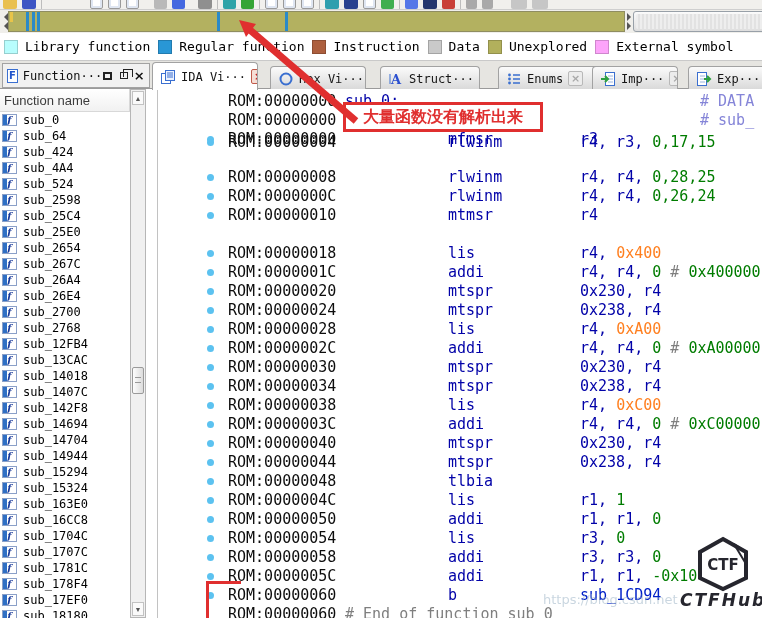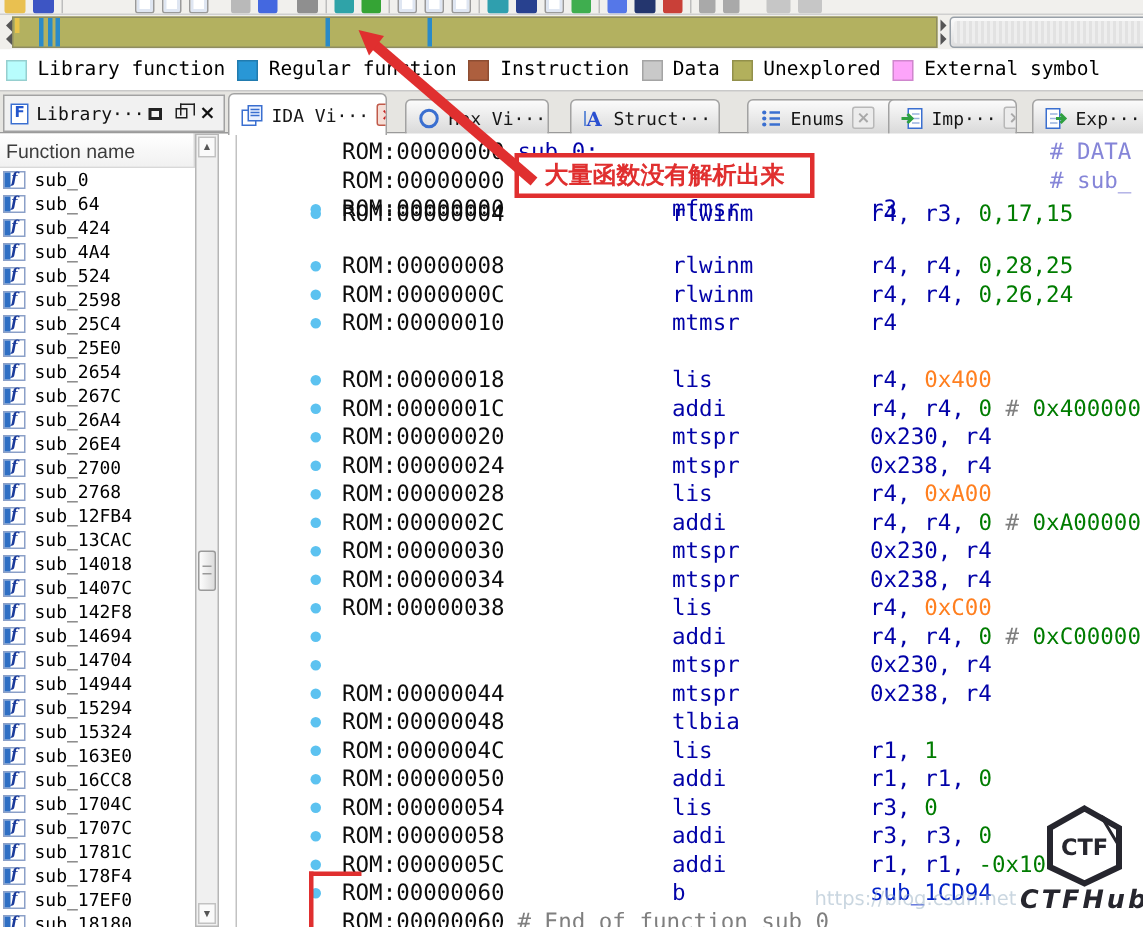--- a/index.html
+++ b/index.html
@@ -201,21 +201,21 @@
     </div>
     <div class="leg-item">
       <div class="sw" style="background: rgb(253, 164, 250);"></div>
       <span>External symbol</span>
     </div>
   </div>
 
 <div class="tabbar">
   <div class="phdr">
     <span class="ficon">F</span>
-    <span class="ptitle">Library···</span>
+    <span class="ptitle">Function···</span>
     <span class="winbtn">
         <span class="wb-max"></span>
       </span>
     <span class="winbtn">
         <span class="wb-rst1"></span>
       </span>
     <span class="winbtn">
         <span class="wb-x">×</span>
       </span>
   </div>
@@ -513,25 +513,27 @@
       <span class="ops"><span class="t-n">0x238, r4</span></span>
     </div>
     <div class="aline" style="top: 307px;">
       <span class="dot"></span>
       <span class="addr">ROM:00000038</span>
       <span class="mnem">lis</span>
       <span class="ops"><span class="t-n">r4, </span><span class="t-o">0xC00</span></span>
     </div>
     <div class="aline" style="top: 326px;">
       <span class="dot"></span>
+      <span class="addr">ROM:0000003C</span>
       <span class="mnem">addi</span>
       <span class="ops"><span class="t-n">r4, r4, </span><span class="t-g">0</span><span class="t-c"> # </span><span class="t-g">0xC00000</span></span>
     </div>
     <div class="aline" style="top: 345px;">
       <span class="dot"></span>
+      <span class="addr">ROM:00000040</span>
       <span class="mnem">mtspr</span>
       <span class="ops"><span class="t-n">0x230, r4</span></span>
     </div>
     <div class="aline" style="top: 364px;">
       <span class="dot"></span>
       <span class="addr">ROM:00000044</span>
       <span class="mnem">mtspr</span>
       <span class="ops"><span class="t-n">0x238, r4</span></span>
     </div>
     <div class="aline" style="top: 383px;">

